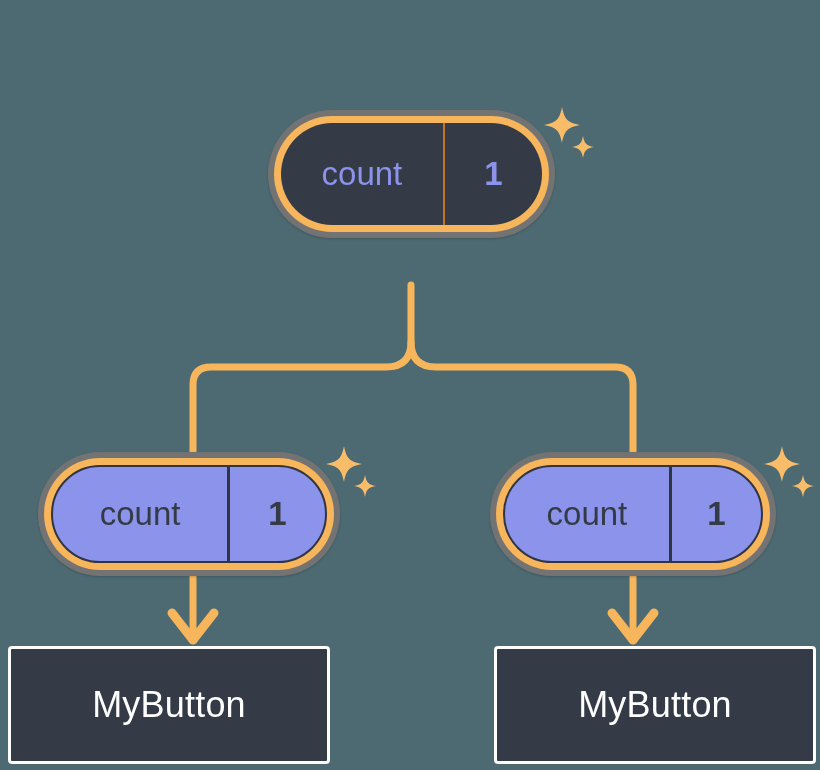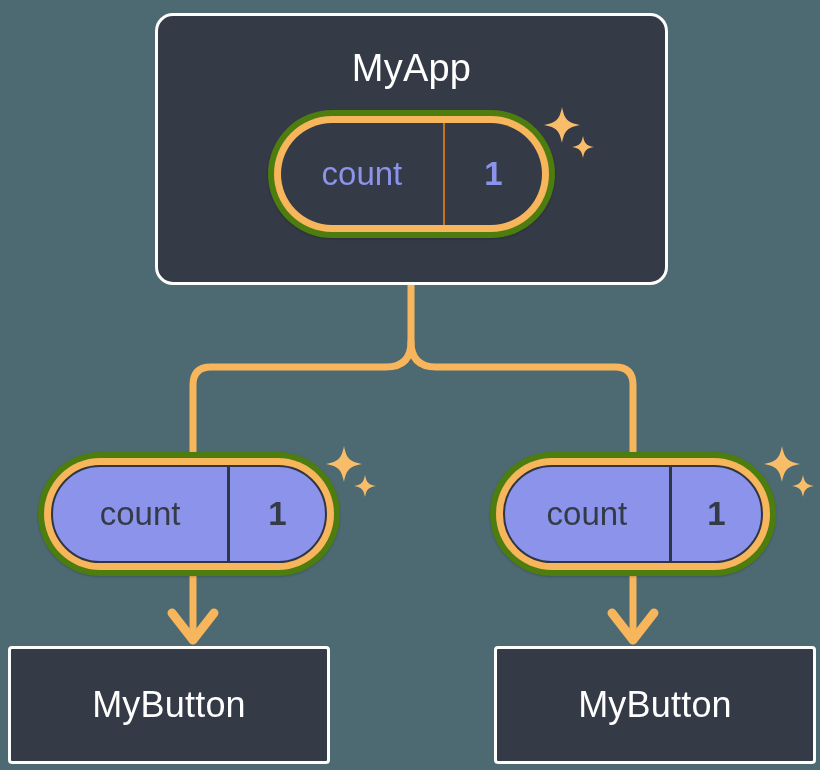--- a/index.html
+++ b/index.html
@@ -76,21 +76,21 @@
   #card-button-left .card-title,
   #card-button-right .card-title {
     font-size: 36px;
   }
 
   
   .pill {
     position: absolute;
     box-sizing: border-box;
     border-radius: 999px;
-    background: #4d7c0f;          
+    background: #737373;          
     padding: 6px;
     filter: drop-shadow(0 1px 1px rgba(0,0,0,0.18));
   }
   .pill-mid {
     box-sizing: border-box;
     width: 100%;
     height: 100%;
     border-radius: 999px;
     background: #f7b55c;          
     padding: 7px;
@@ -190,23 +190,20 @@
              Q 193 367 193 385
              L 193 452" fill="none" stroke="#f7b55c" stroke-width="7" stroke-linecap="round" stroke-linejoin="round"></path>
 
     <path d="M 193 576 L 193 643" fill="none" stroke="#f7b55c" stroke-width="7" stroke-linecap="butt"></path>
     <path d="M 172 613 L 193 640 L 214 613" fill="none" stroke="#f7b55c" stroke-width="9" stroke-linecap="round" stroke-linejoin="round"></path>
 
     <path d="M 633 576 L 633 643" fill="none" stroke="#f7b55c" stroke-width="7" stroke-linecap="butt"></path>
     <path d="M 612 613 L 633 640 L 654 613" fill="none" stroke="#f7b55c" stroke-width="9" stroke-linecap="round" stroke-linejoin="round"></path>
   </svg>
 
-  <div class="card" id="card-myapp">
-    <div class="card-title">MyApp</div>
-  </div>
 
   <div class="pill" id="pill-myapp">
     <div class="pill-mid">
       <div class="pill-inner">
         <div class="pill-key">count</div>
         <div class="pill-val">1</div>
       </div>
     </div>
   </div>
 

